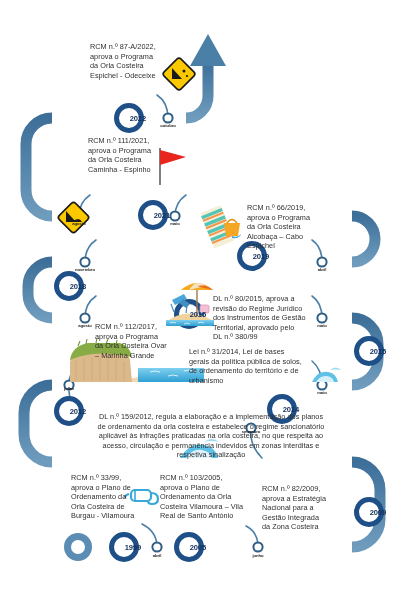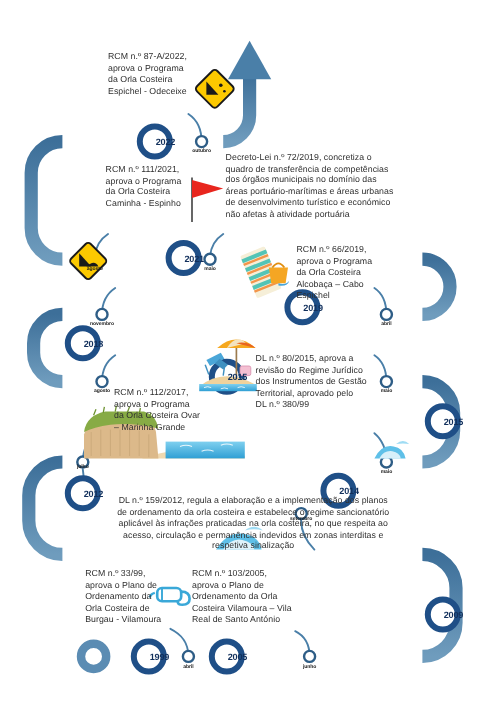--- a/index.html
+++ b/index.html
@@ -266,49 +266,52 @@
   <div class="month" style="left:151px;top:123px;">outubro</div>
 
   <div class="txt" style="left:78px;top:42px;width:92px;margin-left:12px;">RCM n.º 87-A/2022,
 aprova o Programa
 da Orla Costeira
 Espichel - Odeceixe</div>
   <div class="txt" style="left:88px;top:136px;width:84px;">RCM n.º 111/2021,
 aprova o Programa
 da Orla Costeira
 Caminha - Espinho</div>
-  <div class="txt" style="left:188px;top:126px;width:212px;">Decreto-Lei n.º 72/2019, concretiza o
-quadro de transferência de competências
-dos órgãos municipais no domínio das
-áreas portuário-marítimas e áreas urbanas
-de desenvolvimento turístico e económico
-não afetas à atividade portuária</div>
   <div class="txt" style="left:247px;top:203px;width:84px;">RCM n.º 66/2019,
 aprova o Programa
 da Orla Costeira
 Alcobaça – Cabo
 Espichel</div>
   <div class="txt" style="left:95px;top:277px;width:96px;margin-top:45px;">RCM n.º 112/2017,
 aprova o Programa
 da Orla Costeira Ovar
 – Marinha Grande</div>
   <div class="txt" style="left:213px;top:294px;width:112px;">DL n.º 80/2015, aprova a
 revisão do Regime Jurídico
 dos Instrumentos de Gestão
 Territorial, aprovado pelo
 DL n.º 380/99</div>
+  <div class="txt" style="left:189px;top:347px;width:136px;">Lei n.º 31/2014, Lei de bases
+gerais da política pública de solos,
+de ordenamento do território e de
+urbanismo</div>
   <div class="txt" style="left:80px;top:412px;width:262px;text-align:center;">DL n.º 159/2012, regula a elaboração e a implementação dos planos
 de ordenamento da orla costeira e estabelece o regime sancionatório
 aplicável às infrações praticadas na orla costeira, no que respeita ao
 acesso, circulação e permanência indevidos em zonas interditas e
 respetiva sinalização</div>
   <div class="txt" style="left:71px;top:473px;width:80px;">RCM n.º 33/99,
 aprova o Plano de
 Ordenamento da
 Orla Costeira de
 Burgau - Vilamoura</div>
   <div class="txt" style="left:160px;top:473px;width:104px;">RCM n.º 103/2005,
 aprova o Plano de
 Ordenamento da Orla
 Costeira Vilamoura – Vila
 Real de Santo António</div>
+  <div class="txt" style="left:262px;top:484px;width:84px;">RCM n.º 82/2009,
+aprova a Estratégia
+Nacional para a
+Gestão Integrada
+da Zona Costeira</div>
 
 </div>
 
 </body></html>

